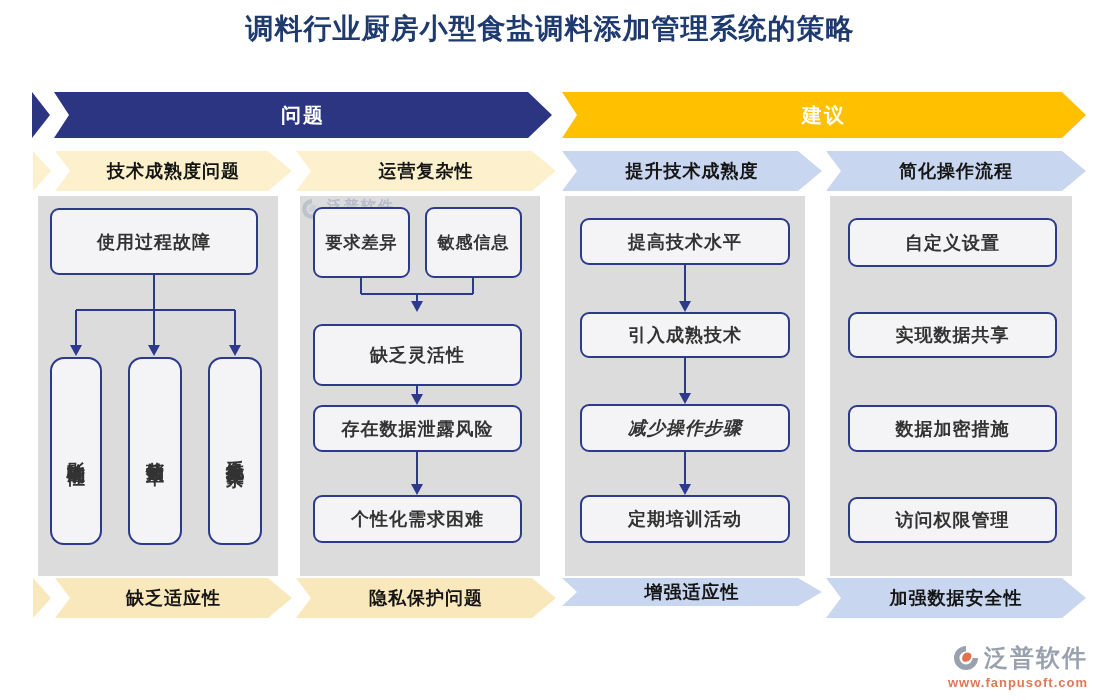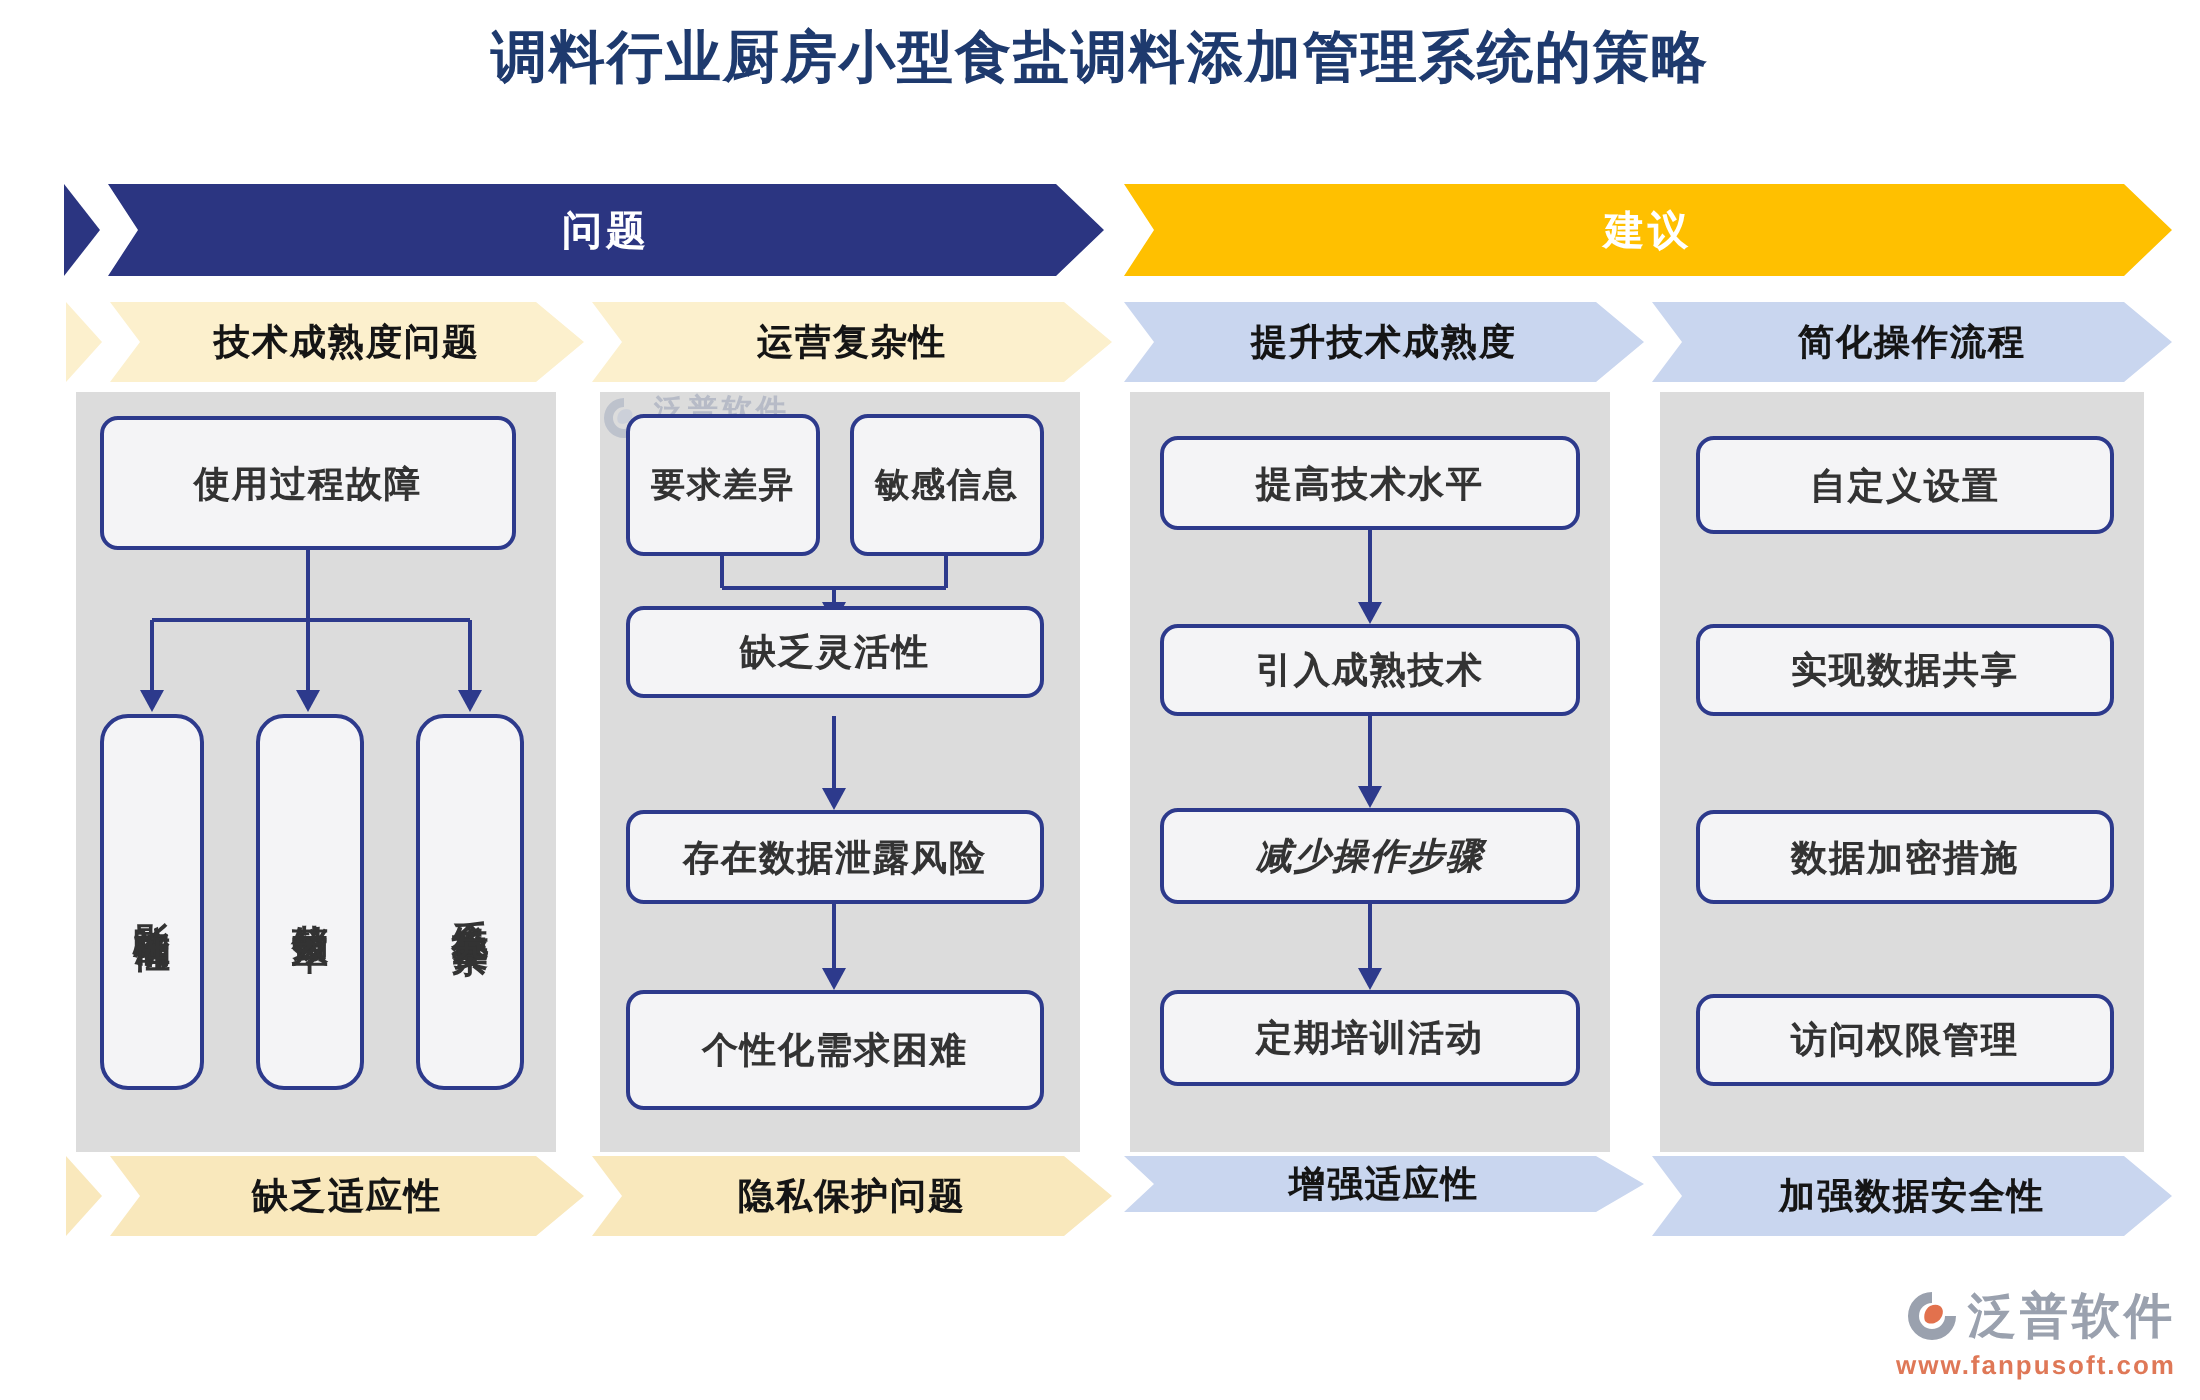--- a/index.html
+++ b/index.html
@@ -148,23 +148,23 @@
   </g>
 </svg>
 
 <div class="fbox" style="left:50px;top:208px;width:208px;height:67px;">使用过程故障</div>
 <div class="fbox tall" style="left:50px;top:357px;width:52px;height:188px;">影响准确性</div>
 <div class="fbox tall" style="left:128px;top:357px;width:54px;height:188px;">营销效率</div>
 <div class="fbox tall" style="left:208px;top:357px;width:54px;height:188px;">系统操作复杂</div>
 
 <div class="fbox" style="left:313px;top:207px;width:97px;height:71px;font-size:17px;">要求差异</div>
 <div class="fbox" style="left:425px;top:207px;width:97px;height:71px;font-size:17px;">敏感信息</div>
-<div class="fbox" style="left:313px;top:303px;width:209px;height:46px;">缺乏灵活性</div>
+<div class="fbox" style="left:313px;top:324px;width:209px;height:62px;">缺乏灵活性</div>
 <div class="fbox" style="left:313px;top:405px;width:209px;height:47px;">存在数据泄露风险</div>
-<div class="fbox" style="left:313px;top:495px;width:209px;height:60px;">个性化需求困难</div>
+<div class="fbox" style="left:313px;top:495px;width:209px;height:48px;">个性化需求困难</div>
 
 <div class="fbox" style="left:580px;top:218px;width:210px;height:47px;">提高技术水平</div>
 <div class="fbox" style="left:580px;top:312px;width:210px;height:46px;">引入成熟技术</div>
 <div class="fbox" style="left:580px;top:404px;width:210px;height:48px;font-style:italic;">减少操作步骤</div>
 <div class="fbox" style="left:580px;top:495px;width:210px;height:48px;">定期培训活动</div>
 
 <div class="fbox" style="left:848px;top:218px;width:209px;height:49px;">自定义设置</div>
 <div class="fbox" style="left:848px;top:312px;width:209px;height:46px;">实现数据共享</div>
 <div class="fbox" style="left:848px;top:405px;width:209px;height:47px;">数据加密措施</div>
 <div class="fbox" style="left:848px;top:497px;width:209px;height:46px;">访问权限管理</div>

